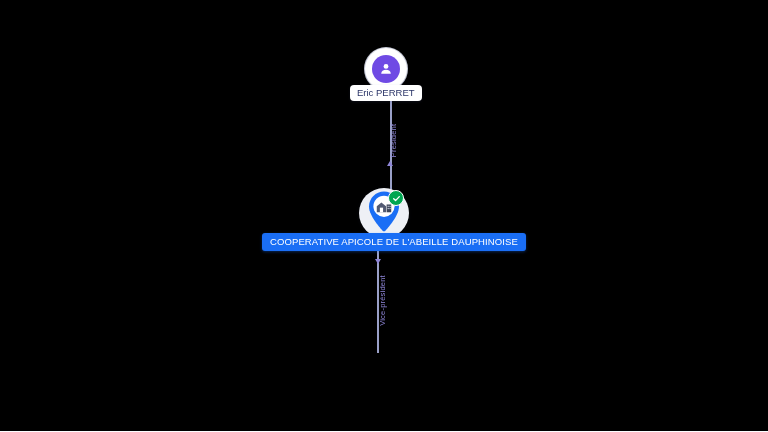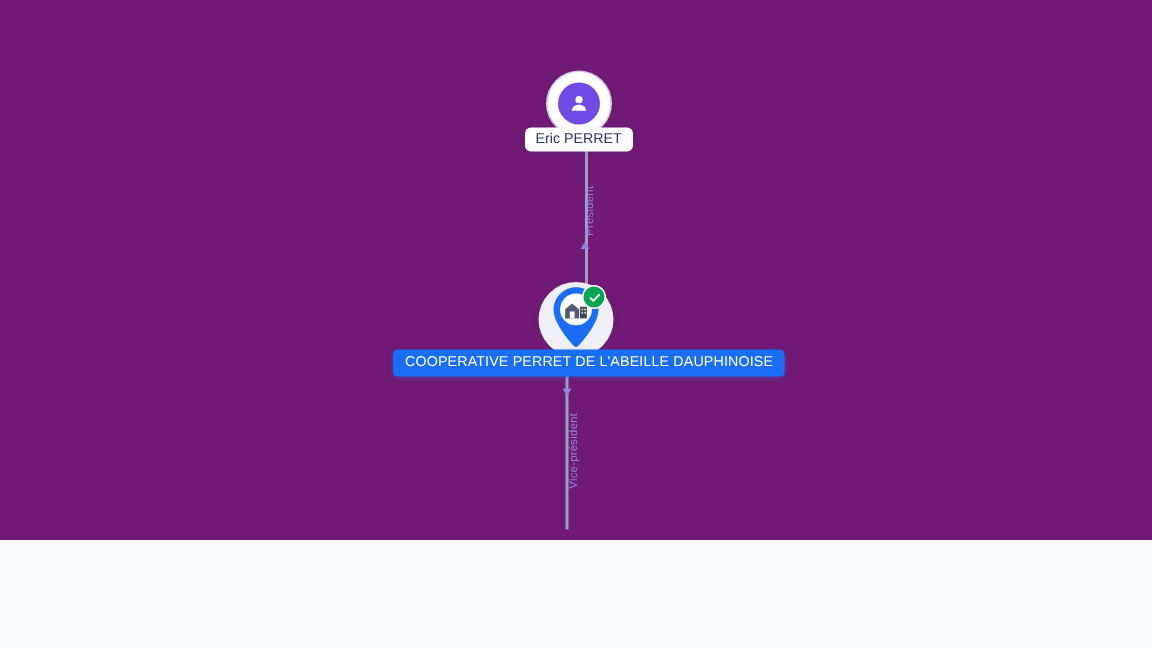--- a/index.html
+++ b/index.html
@@ -11,22 +11,22 @@
     height: 432px;
     overflow: hidden;
     background: #fbfcfe;
     font-family: "Liberation Sans", sans-serif;
     -webkit-font-smoothing: antialiased;
   }
 
   .graph-canvas {
     position: relative;
     width: 768px;
-    height: 360px;
-    background: #701a75;
+    height: 431px;
+    background: #000000;
   }
 
   
   .edge {
     position: absolute;
     width: 2px;
     background: #9aa0c8;
     left: 50%;
     transform: translateX(-50%);
   }
@@ -233,16 +233,16 @@
         </svg>
       </div>
       <div class="verified-badge">
         <svg width="9" height="9" viewBox="0 0 24 24" aria-hidden="true">
           <path d="M4.5 12.6l5 5L19.5 7" fill="none" stroke="#ffffff" stroke-width="3.6" stroke-linecap="round" stroke-linejoin="round"></path>
         </svg>
       </div>
     </div>
   </div>
 
-  <div class="company-label">COOPERATIVE PERRET DE L'ABEILLE DAUPHINOISE</div>
+  <div class="company-label">COOPERATIVE APICOLE DE L'ABEILLE DAUPHINOISE</div>
 
 
 </div>
 
 </body></html>

